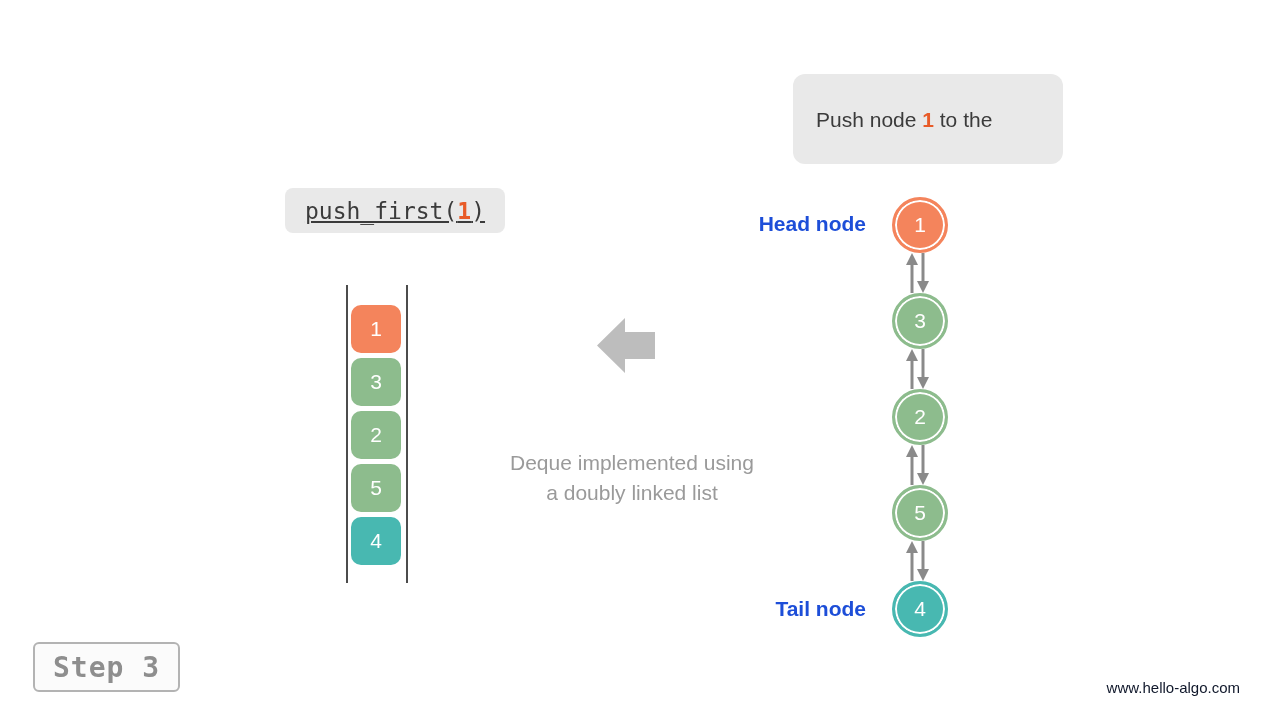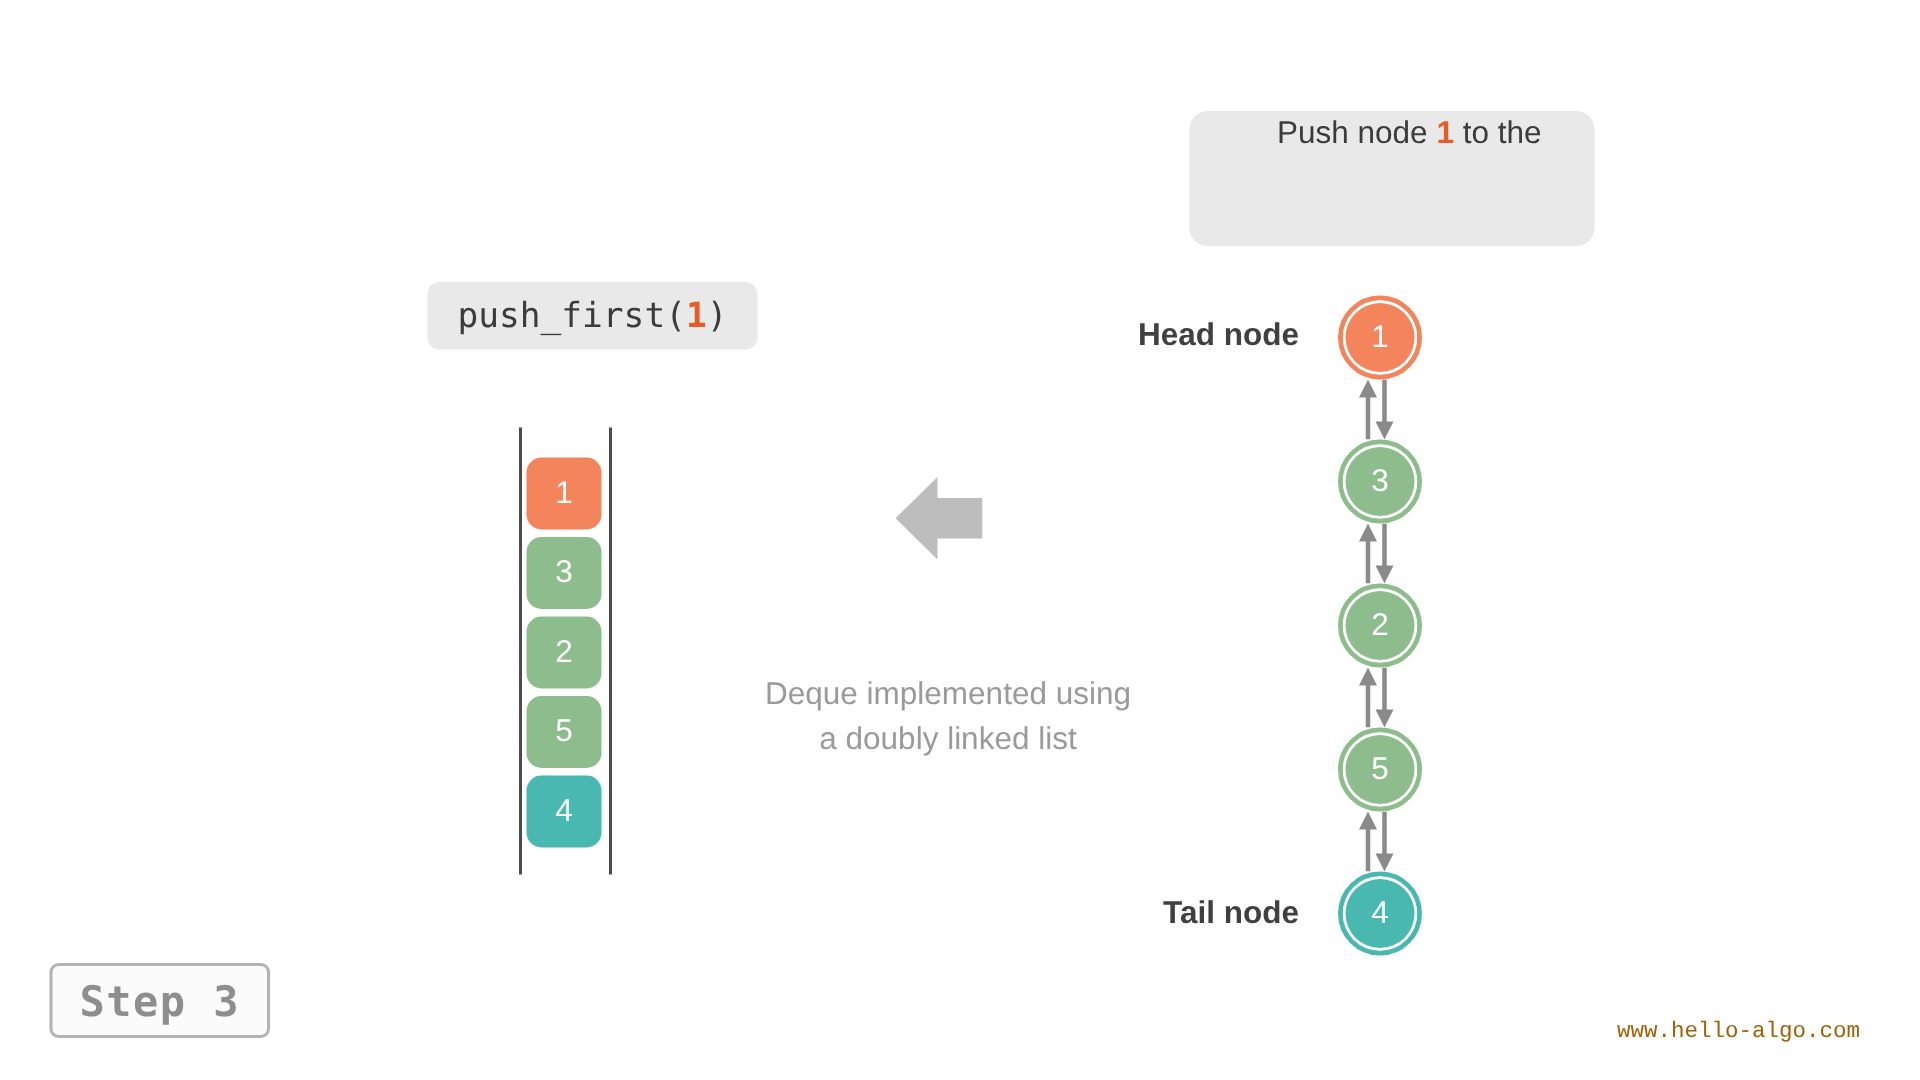--- a/index.html
+++ b/index.html
@@ -22,21 +22,21 @@
     position: absolute;
     left: 793px;
     top: 74px;
     width: 270px;
     height: 90px;
     background: #e9e9e9;
     border-radius: 12px;
     box-sizing: border-box;
     padding-left: 23px;
     display: flex;
-    flex-direction: row;
+    flex-direction: column;
     justify-content: center;
     font-size: 21px;
     line-height: 29px;
     color: #3b3b3b;
   }
   .hl { color: #e85b28; font-weight: 700; }
   
   .code-chip {
     position: absolute;
     left: 285px;
@@ -44,20 +44,21 @@
     width: 220px;
     height: 45px;
     background: #e9e9e9;
     border-radius: 8px;
     display: flex;
     align-items: center;
     justify-content: center;
     font-family: "DejaVu Sans Mono", "Liberation Mono", monospace;
     font-size: 23px;
     color: #3b3b3b;
+    text-decoration: underline;
   }
   .code-chip .hl { font-weight: 700; }
   
   .rail {
     position: absolute;
     top: 285px;
     width: 2px;
     height: 298px;
     background: #4c4c4c;
   }
@@ -101,21 +102,21 @@
     margin-top: 48px;
   }
   
   .node-label {
     position: absolute;
     left: 700px;
     width: 166px;
     text-align: right;
     font-size: 21px;
     font-weight: 700;
-    color: #404040;
+    color: #1d4ed8;
   }
   .head-label { top: 212px; }
   .tail-label { top: 597px; }
   
   .linked-list {
     position: absolute;
     left: 892px;
     top: 197px;
     width: 56px;
     height: 441px;
@@ -160,23 +161,23 @@
     font-size: 28px;
     font-weight: 700;
     letter-spacing: 1px;
     color: #8e8e8e;
   }
   
   .watermark {
     position: absolute;
     right: 40px;
     top: 679px;
-    font-family: Liberation Mono, monospace;
+    font-family: Liberation Sans, sans-serif;
     font-size: 15px;
-    color: #a16207;
+    color: #0f172a;
   }
 </style>
 </head>
 <body>
 
 <div class="canvas">
 
   <div class="annotation">
     <div><span>Push node </span><span class="hl" style="color: rgb(232, 91, 40);">1</span><span> to the</span></div>
   </div>

